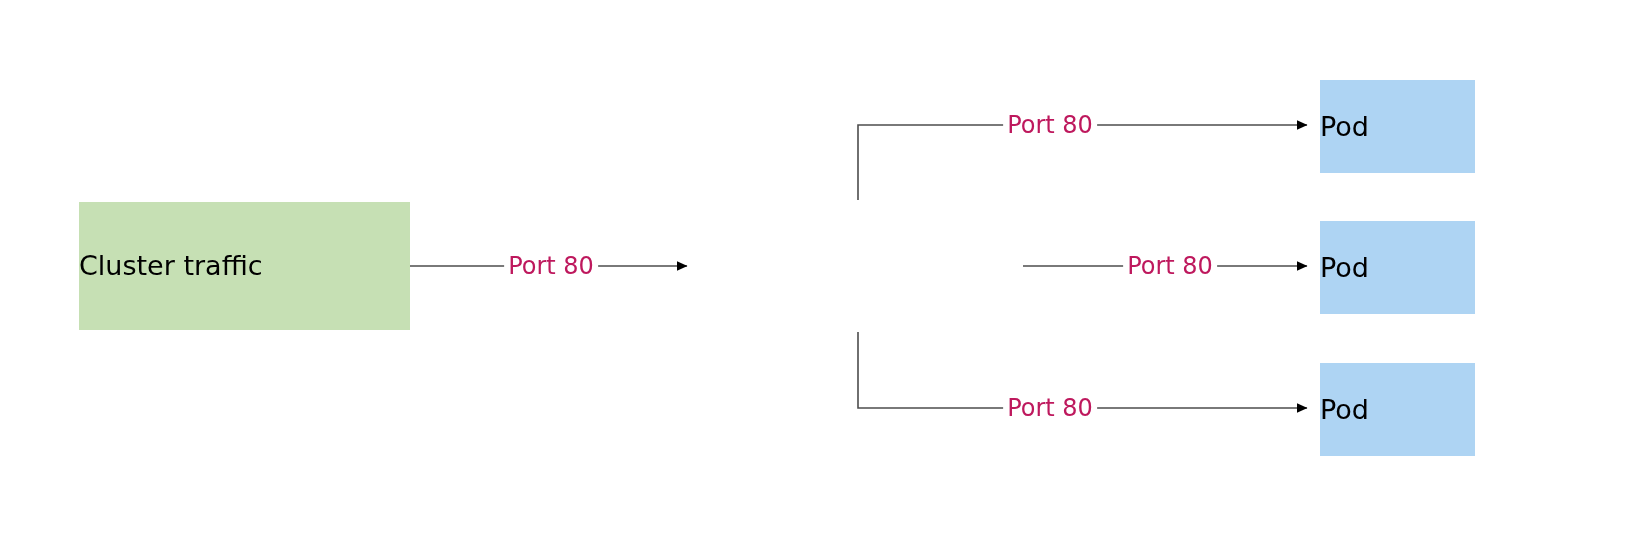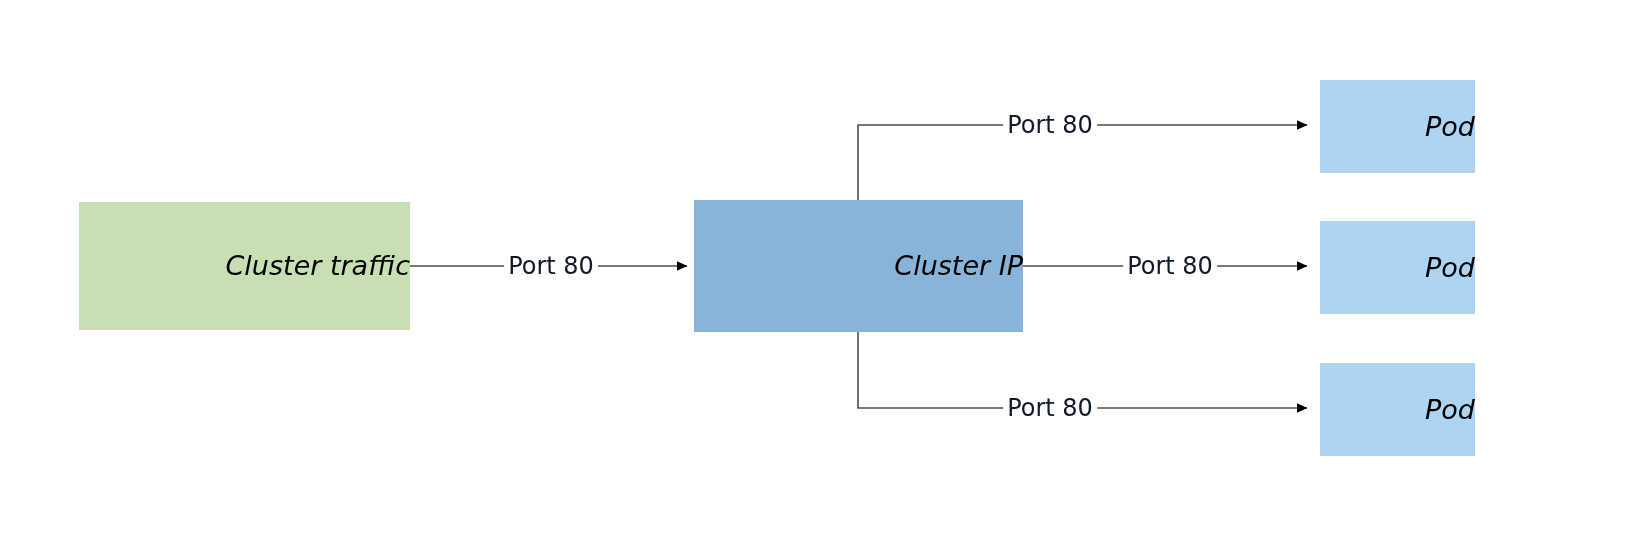--- a/index.html
+++ b/index.html
@@ -14,36 +14,35 @@
     position: relative;
     width: 1637px;
     height: 560px;
     background: #ffffff;
     overflow: hidden;
   }
   .node {
     position: absolute;
     display: flex;
     align-items: center;
-    justify-content: flex-end;
+    justify-content: flex-start;
     box-sizing: border-box;
     color: #000000;
     line-height: 1.1;
     text-align: center;
     font-family: "DejaVu Sans", sans-serif;
-    font-style: italic;
   }
   .node-label {
     display: block;
     white-space: nowrap;
   }
   .edge-label {
     position: absolute;
     background: #ffffff;
-    color: #0f172a;
+    color: #be185d;
     font-family: "DejaVu Sans", sans-serif;
     white-space: nowrap;
     padding: 0 4px;
     transform: translate(-50%, -50%);
     line-height: 1;
   }
   svg.wires {
     position: absolute;
     left: 0;
     top: 0;
@@ -77,23 +76,20 @@
 
     <g>
       <path d="M 858 332 L 858 408 L 1307 408" fill="none" stroke="#4d4d4d" stroke-width="1.6" marker-end="url(#arrow)"></path>
     </g>
   </svg>
 
   <div class="node" style="left:79px; top:202px; width:331px; height:128px; background:#c6e0b4; font-size:27px;">
     <span class="node-label">Cluster traffic</span>
   </div>
 
-  <div class="node" style="left:694px; top:200px; width:329px; height:132px; background:#87b4d8; font-size:27px;">
-    <span class="node-label">Cluster IP</span>
-  </div>
 
   <div class="node" style="left:1320px; top:80px; width:155px; height:93px; background:#aed4f3; font-size:27px;">
     <span class="node-label">Pod</span>
   </div>
 
   <div class="node" style="left:1320px; top:221px; width:155px; height:93px; background:#aed4f3; font-size:27px;">
     <span class="node-label">Pod</span>
   </div>
 
   <div class="node" style="left:1320px; top:363px; width:155px; height:93px; background:#aed4f3; font-size:27px;">

